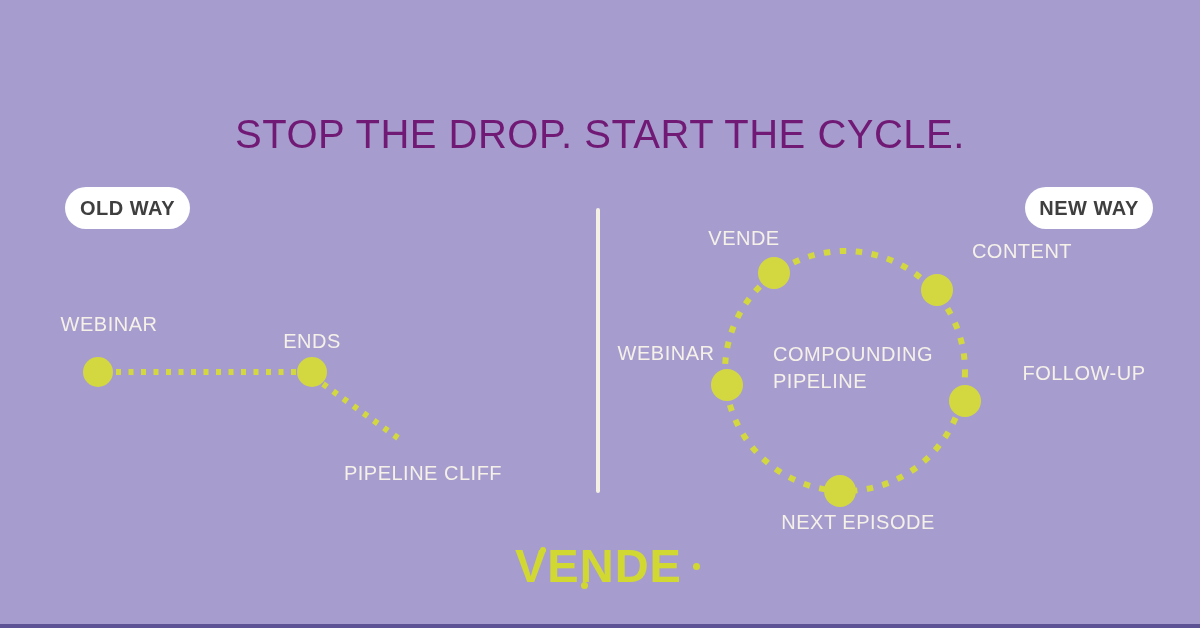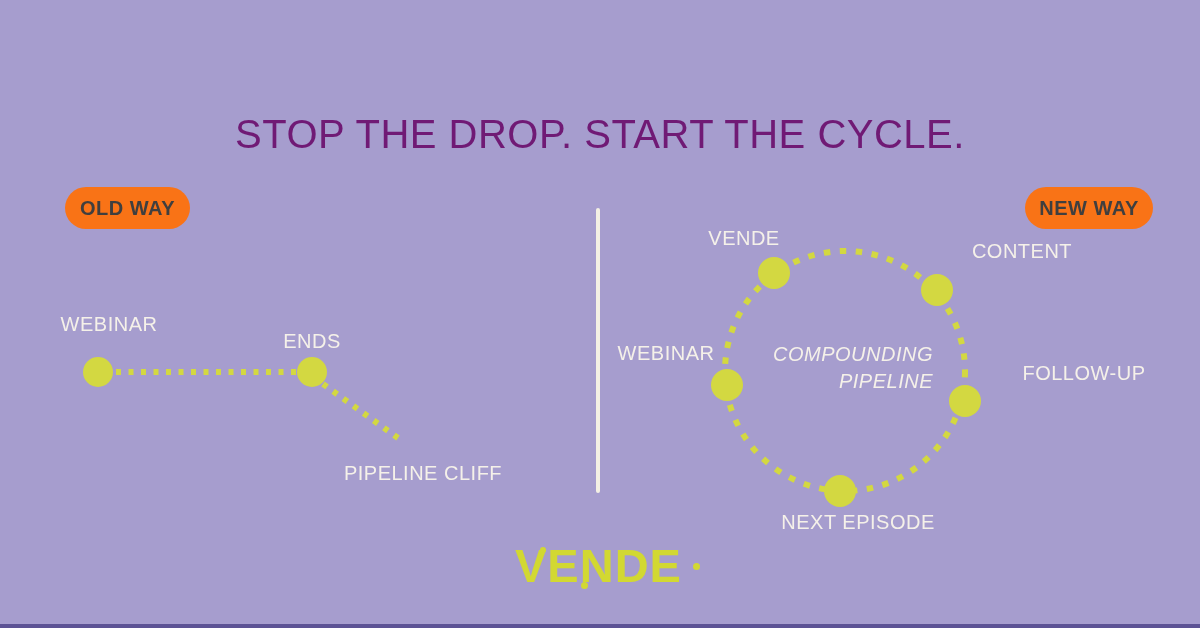--- a/index.html
+++ b/index.html
@@ -19,44 +19,43 @@
   }
   .subtitle{
     position:absolute;left:0;top:112px;width:1200px;
     text-align:center;
     color:#701a75;
     font-size:40px;font-weight:400;letter-spacing:.5px;
     margin:0;
   }
   .badge{
     position:absolute;top:187px;height:42px;
-    background:#f97316;border-radius:21px;
+    background:#ffffff;border-radius:21px;
     display:flex;align-items:center;justify-content:center;
     color:#3f3f3f;font-size:20px;font-weight:700;letter-spacing:.5px;
   }
   .badge.old{left:65px;width:125px;}
   .badge.new{left:1025px;width:128px;}
   .shape-layer{position:absolute;left:0;top:0;pointer-events:none;}
   .diagram-label{
     position:absolute;
     transform:translateX(-50%);
     white-space:nowrap;
     color:#f5f1e9;font-size:20px;font-weight:400;letter-spacing:.5px;
   }
   .divider{
     position:absolute;left:596px;top:208px;width:4px;height:285px;
     background:#f4f0e4;border-radius:2px;
   }
   .cycle-center{
     position:absolute;left:853px;top:341px;
     transform:translateX(-50%);
-    text-align:right;
+    text-align:left;
     color:#f5f1e9;font-size:20px;line-height:27px;letter-spacing:.5px;
     white-space:nowrap;
-    font-style:italic;
   }
   .logo{
     position:absolute;left:515px;top:544px;width:195px;height:48px;
     color:#d2d832;font-size:47px;font-weight:700;letter-spacing:1px;
     line-height:44px;
   }
   .logo .logo-dot{position:absolute;background:#d2d832;border-radius:50%;}
   .logo .dot-v{left:25px;top:3px;width:6px;height:6px;}
   .logo .dot-en{left:66px;top:38px;width:7px;height:7px;}
   .logo .dot-e{left:178px;top:19px;width:7px;height:7px;}

